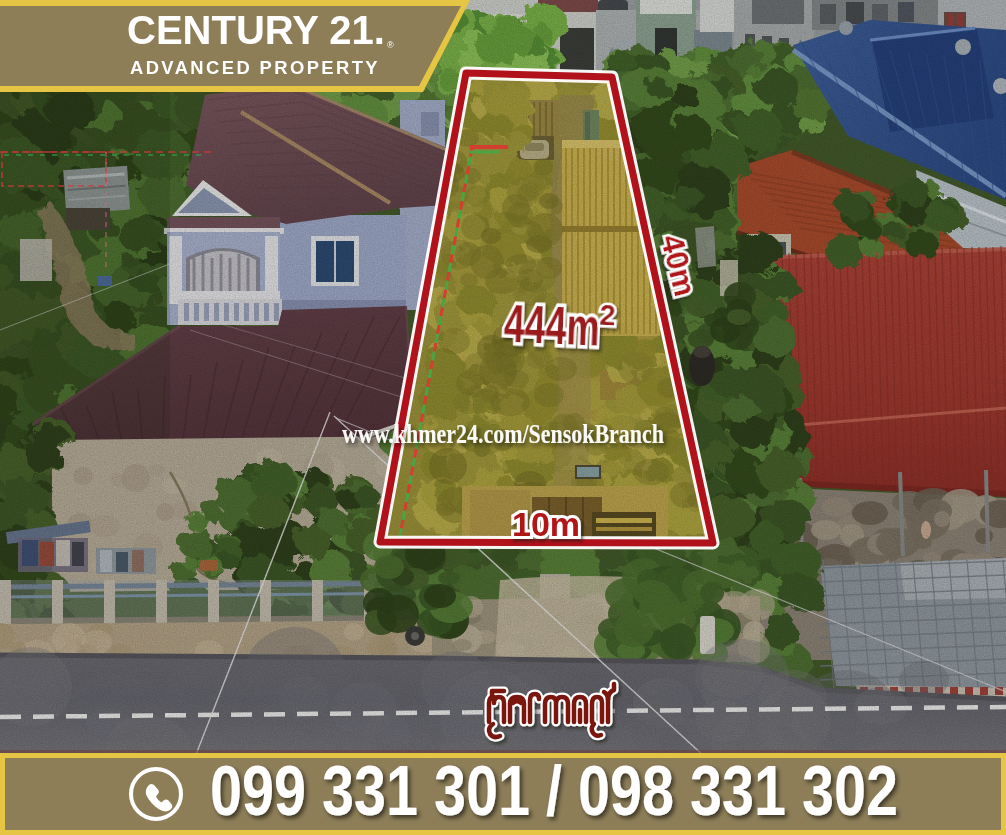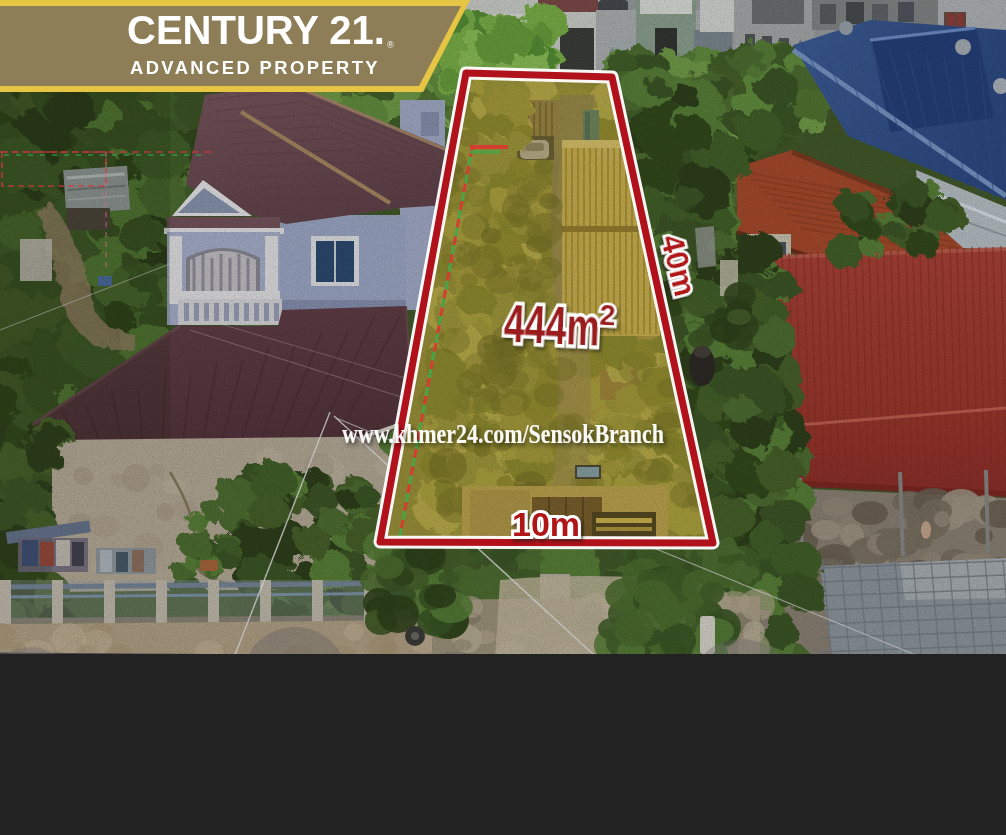--- a/index.html
+++ b/index.html
@@ -1,15 +1,15 @@
 <!DOCTYPE html>
 <html><head><meta charset="utf-8">
 <style>
 html,body{margin:0;padding:0;background:#222;}
-#wrap{position:relative;width:1006px;height:654px;overflow:hidden;}
+#wrap{position:relative;width:1006px;height:835px;overflow:hidden;}
 </style></head>
 <body>
 <div id="wrap"><svg width="1006" height="835" viewBox="0 0 1006 835" xmlns="http://www.w3.org/2000/svg">
 <defs>
 <filter id="grain" x="0" y="0" width="100%" height="100%">
   <feTurbulence type="fractalNoise" baseFrequency="0.9" numOctaves="2" seed="11" result="n"></feTurbulence>
   <feColorMatrix in="n" type="matrix" values="0 0 0 0 0  0 0 0 0 0  0 0 0 0 0  0.8 0 0 0 0"></feColorMatrix>
   <feComposite operator="in" in2="SourceGraphic"></feComposite>
 </filter>
 <filter id="leafy" x="-20%" y="-20%" width="140%" height="140%">

